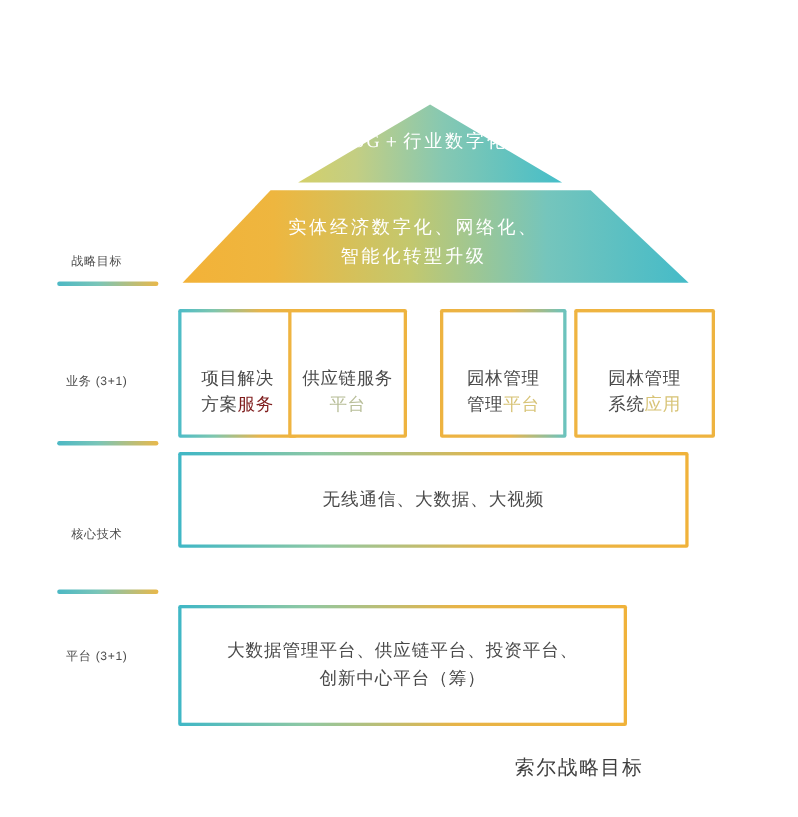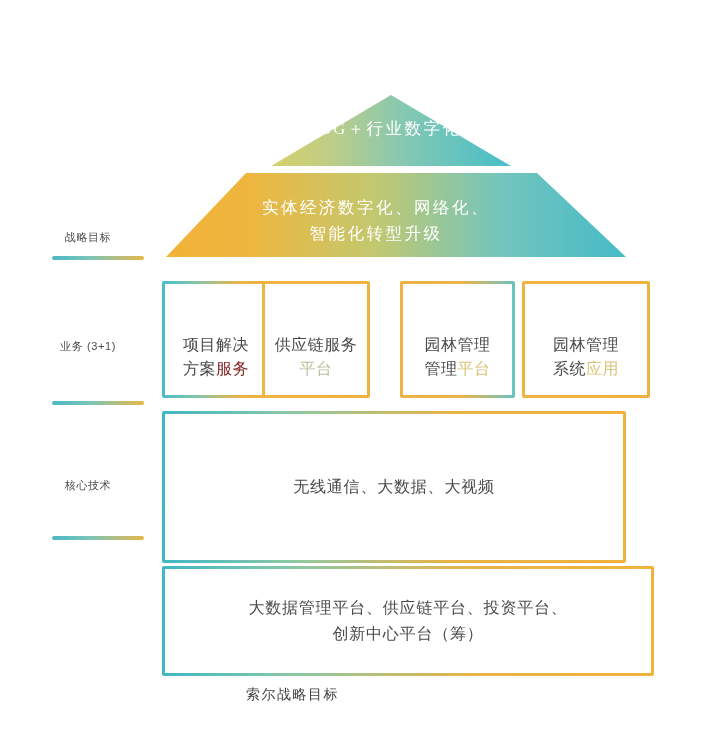--- a/index.html
+++ b/index.html
@@ -113,41 +113,41 @@
 
   #biz-0 { left: 162px; top: 281px; width: 108px; height: 117px;
            background: linear-gradient(90deg,#4cbcc8 0%, #7ec6ae 30%, #e9b44a 70%, #efb33c 100%); }
   #biz-1 { left: 262px; top: 281px; width: 108px; height: 117px;
            background: linear-gradient(90deg,#efb441 0%, #eeb33f 100%); }
   #biz-2 { left: 400px; top: 281px; width: 115px; height: 117px;
            background: linear-gradient(90deg,#eeb340 0%, #e8b44c 55%, #68c3c0 100%); }
   #biz-3 { left: 522px; top: 281px; width: 128px; height: 117px;
            background: linear-gradient(90deg,#efb441 0%, #eeb33f 100%); }
 
-  #core-box { left: 162px; top: 411px; width: 464px; height: 152px;
+  #core-box { left: 162px; top: 411px; width: 464px; height: 87px;
            background: linear-gradient(90deg,#3fb7c6 0%, #8dc8a4 28%, #e7b448 62%, #f0b23a 100%); }
-  #plat-box { left: 162px; top: 550px; width: 492px; height: 110px;
-           background: linear-gradient(90deg,#3fb7c6 0%, #8dc8a4 28%, #e7b448 62%, #f0b23a 100%); margin-top: 16px; }
+  #plat-box { left: 162px; top: 550px; width: 408px; height: 110px;
+           background: linear-gradient(90deg,#3fb7c6 0%, #8dc8a4 28%, #e7b448 62%, #f0b23a 100%); }
 
   .wide-text {
     font-size: 16px;
     color: #4a4a4a;
     line-height: 1.6;
     letter-spacing: 0.8px;
     white-space: pre-line;
   }
 
   
   #caption {
     position: absolute;
     left: 0;
     top: 686px;
     width: 585px;
-    text-align: center;
-    font-size: 14px;
+    text-align: right;
+    font-size: 18px;
     color: #3f3f3f;
     letter-spacing: 1.5px;
   }
 </style>
 </head>
 <body>
 
 <div id="stage">
 
   <svg class="pyramid-svg" viewBox="0 0 725 270" preserveAspectRatio="none">
@@ -170,20 +170,21 @@
     <polygon points="246,173 537,173 626,257 166,257" fill="url(#gradMid)"></polygon>
   </svg>
 
   <div class="tri-label" id="tri1-label">5G＋行业数字化</div>
   <div class="tri-label" id="tri2-label">实体经济数字化、网络化、
 智能化转型升级</div>
 
   <div class="axis-label" id="axis-0">战略目标</div>
   <div class="axis-label" id="axis-1">业务 (3+1)</div>
   <div class="axis-label" id="axis-2">核心技术</div>
+  <div class="axis-label" id="axis-3">平台 (3+1)</div>
 
   <div class="divider" id="div-0"></div>
   <div class="divider" id="div-1"></div>
   <div class="divider" id="div-2"></div>
 
   <div class="gbox" id="biz-0">
     <div class="inner">
       <div class="biz-text"><span>项目解决</span><br><span>方案</span><span class="accent">服务</span></div>
     </div>
   </div>

